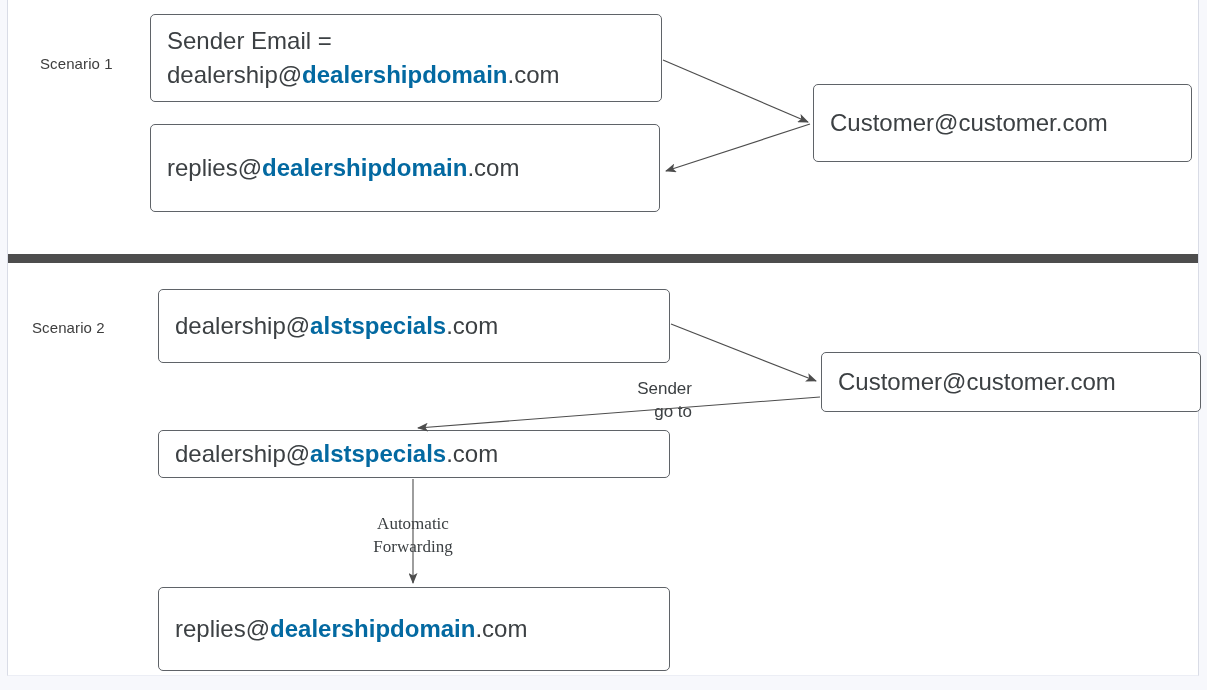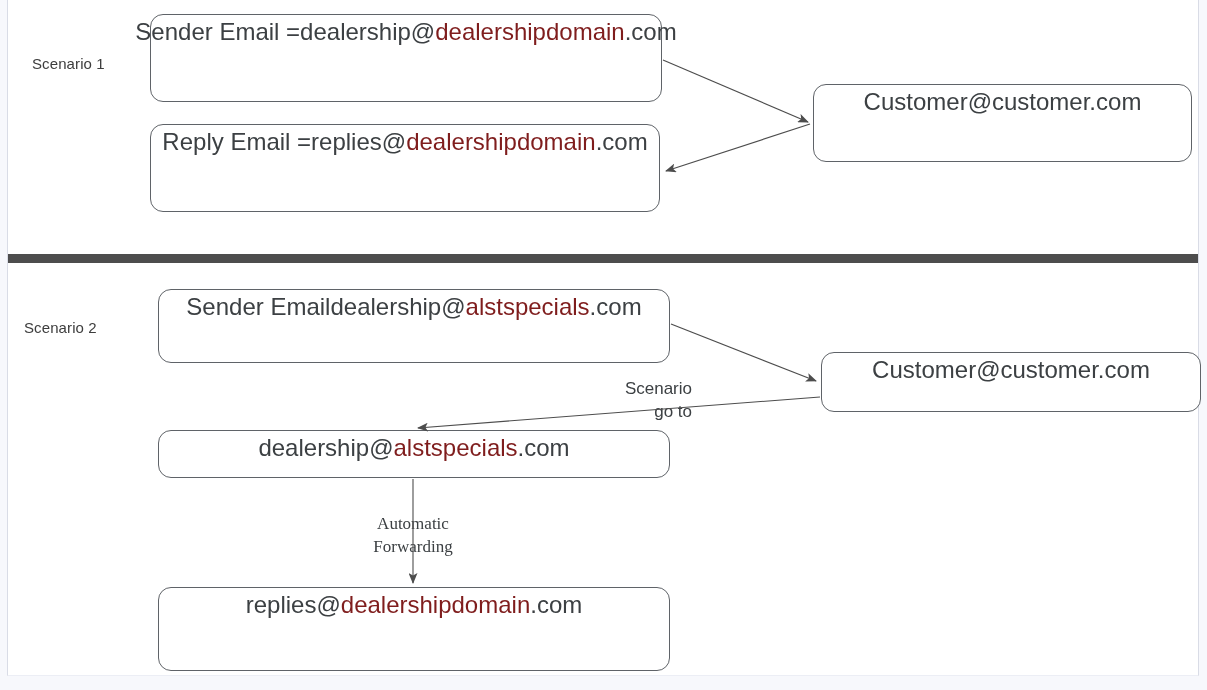--- a/index.html
+++ b/index.html
@@ -54,46 +54,47 @@
     background: #4d4d4d;
   }
 
   
   .scenario-label {
     position: absolute;
     font-size: 15px;
     color: #3d3d3d;
     letter-spacing: 0.1px;
     white-space: nowrap;
+    margin-left: 8px;
   }
   #scenario-1-label { left: 32px; top: 55px; }
   #scenario-2-label { left: 24px; top: 319px; }
 
   
   .node {
     position: absolute;
     box-sizing: border-box;
     border: 1.3px solid #5f6368;
-    border-radius: 13px;
+    border-radius: 5px;
     background: #ffffff;
     color: #3c4043;
     display: flex;
+    flex-direction: column;
     justify-content: center;
     padding: 0 16px;
-    text-align: right;
   }
   .node .line {
     font-size: 24px;
     line-height: 34px;
     white-space: nowrap;
     color: #3c4043;
   }
   .node .line b {
-    font-weight: normal;
-    color: #7f1d1d;
+    font-weight: bold;
+    color: #0369a1;
   }
 
   
   #node-sender-1    { left: 150px; top: 14px;  width: 512px; height: 88px; }
   #node-reply-1     { left: 150px; top: 124px; width: 510px; height: 88px; }
   #node-customer-1  { left: 813px; top: 84px;  width: 379px; height: 78px; }
 
   #node-sender-2    { left: 158px; top: 289px; width: 512px; height: 74px; }
   #node-customer-2  { left: 821px; top: 352px; width: 380px; height: 60px; }
   #node-forward-2   { left: 158px; top: 430px; width: 512px; height: 48px; }
@@ -130,51 +131,49 @@
   <div class="sheet"></div>
 
   <div class="scenario-label" id="scenario-1-label">Scenario 1</div>
 
   <div class="node" id="node-sender-1">
     <div class="line">Sender Email =</div>
     <div class="line"><span>dealership@</span><b>dealershipdomain</b><span>.com</span></div>
   </div>
 
   <div class="node" id="node-reply-1">
-    <div class="line">Reply Email =</div>
     <div class="line"><span>replies@</span><b>dealershipdomain</b><span>.com</span></div>
   </div>
 
   <div class="node" id="node-customer-1">
     <div class="line">Customer@customer.com</div>
   </div>
 
   <div class="divider-bar"></div>
 
   <div class="scenario-label" id="scenario-2-label">Scenario 2</div>
 
   <div class="node" id="node-sender-2">
-    <div class="line">Sender Email</div>
     <div class="line"><span>dealership@</span><b>alstspecials</b><span>.com</span></div>
   </div>
 
   <div class="node" id="node-customer-2">
     <div class="line">Customer@customer.com</div>
   </div>
 
   <div class="node" id="node-forward-2">
     <div class="line"><span>dealership@</span><b>alstspecials</b><span>.com</span></div>
   </div>
 
   <div class="node" id="node-reply-2">
     <div class="line"><span>replies@</span><b>dealershipdomain</b><span>.com</span></div>
   </div>
 
   <div class="edge-label" id="label-replies-go-to">
-    <div>Scenario</div>
+    <div>Sender</div>
     <div>go to</div>
   </div>
 
   <div class="edge-label" id="label-auto-forward">
     <div>Automatic</div>
     <div>Forwarding</div>
   </div>
 
   <svg id="arrow-layer" viewBox="0 0 1207 690" width="1207" height="690">
     <defs>

